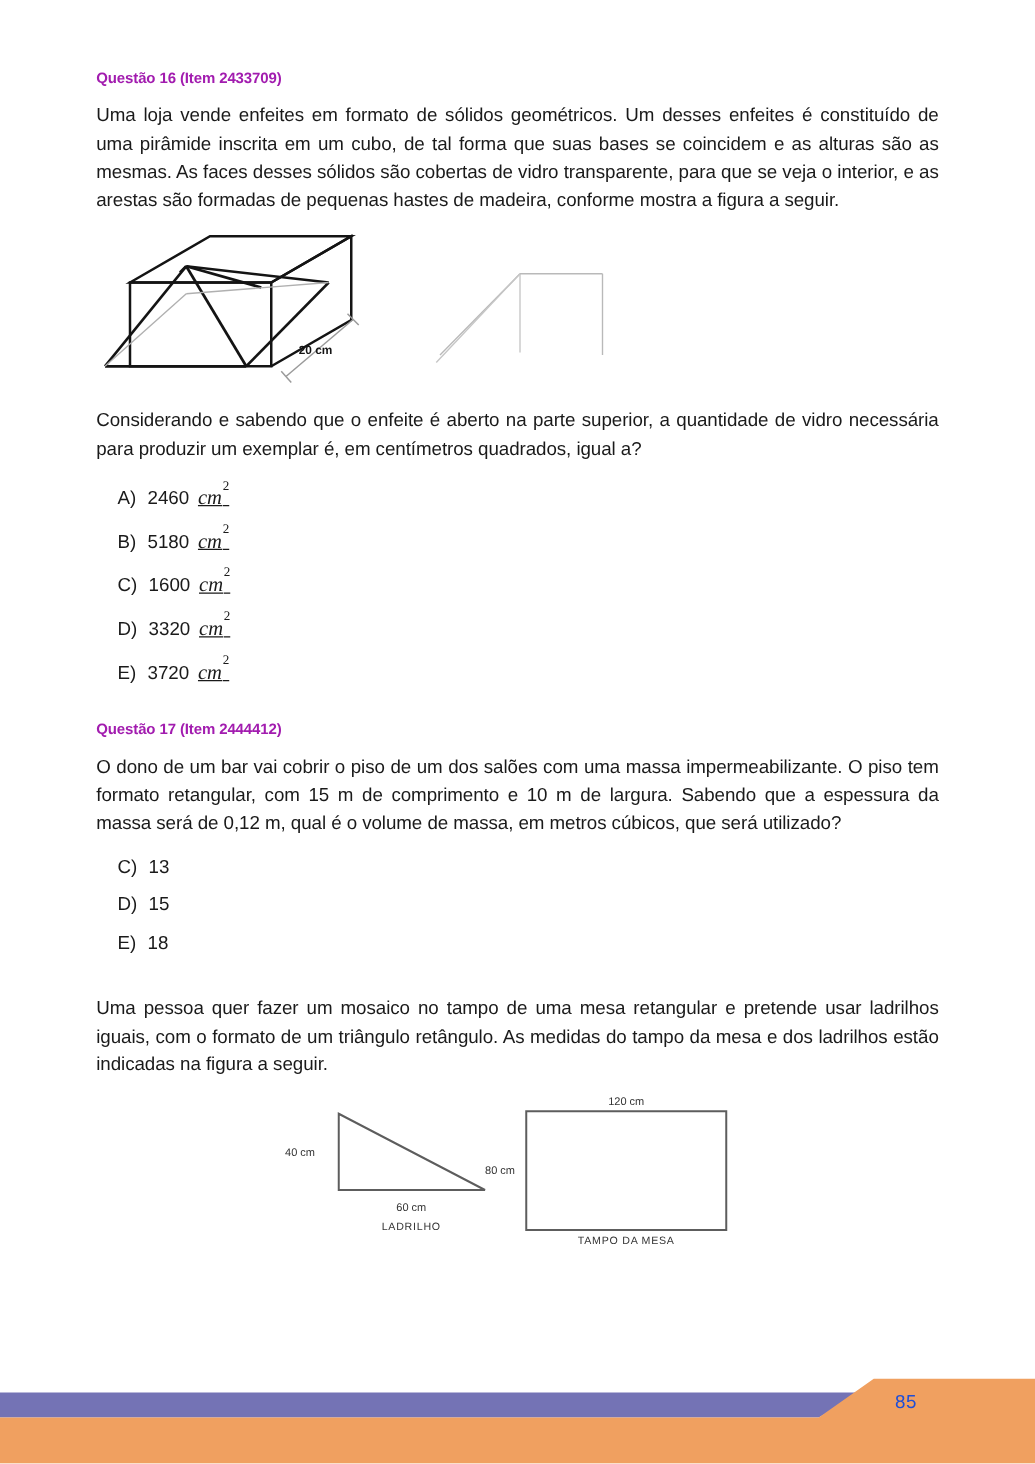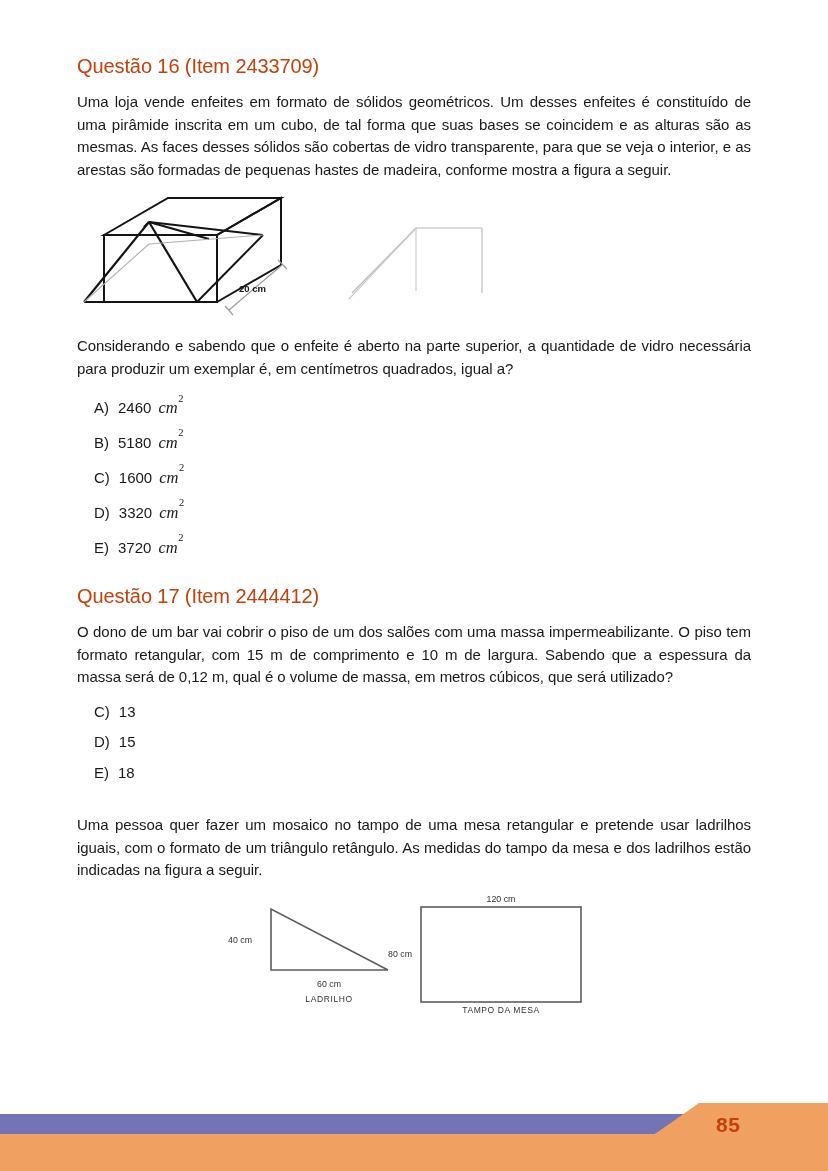--- a/index.html
+++ b/index.html
@@ -18,36 +18,37 @@
     background: #ffffff;
   }
   .content {
     position: absolute;
     left: 77px;
     top: 55px;
     width: 674px;
   }
 
   .q-heading {
-    font-size: 20px;
-    font-weight: normal;
-    color: #c2410c;
+    font-size: 12px;
+    font-weight: bold;
+    color: #a21caf;
     letter-spacing: -0.1px;
     margin-bottom: 13px;
   }
   .q-body {
     font-size: 15px;
     line-height: 22.6px;
     text-align: justify;
     color: #1a1a1a;
     letter-spacing: -0.05px;
   }
 
   .options {
     margin-top: 8px;
+    text-decoration: underline;
   }
   .option {
     font-size: 15px;
     line-height: 30.4px;
     padding-left: 17px;
     color: #1a1a1a;
     white-space: nowrap;
   }
   .opt-letter { display:inline-block; }
   .opt-value { display:inline-block; margin-left: 9px; }
@@ -93,23 +94,23 @@
     left: 0;
     bottom: 0;
     width: 828px;
     height: 76px;
     overflow: hidden;
   }
   .page-num {
     position: absolute;
     left: 716px;
     top: 1113px;
-    font-size: 21px;
-    font-weight: bold;
-    color: #c2410c;
+    font-size: 15px;
+    font-weight: normal;
+    color: #1d4ed8;
     letter-spacing: 0.5px;
     z-index: 5;
   }
 </style>
 </head>
 <body>
 
 <div class="page">
 
   <div class="content">

